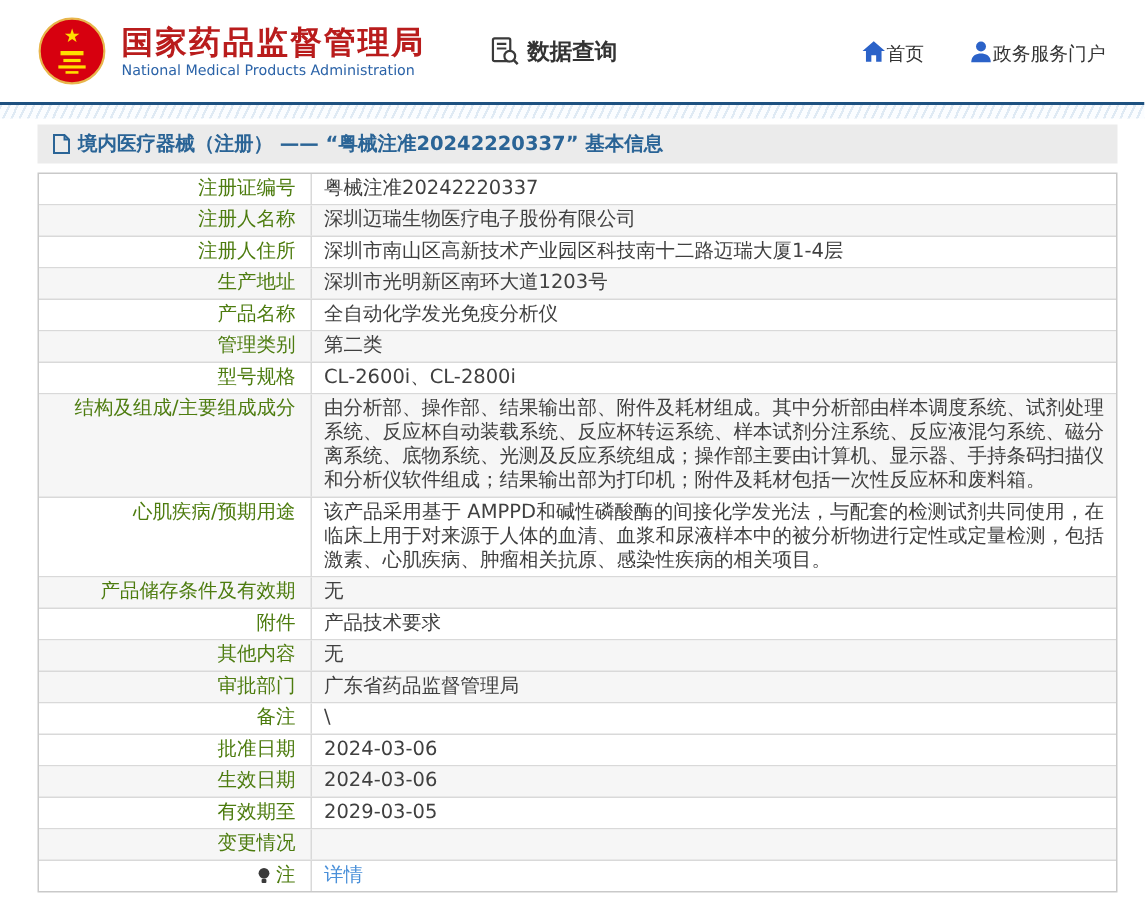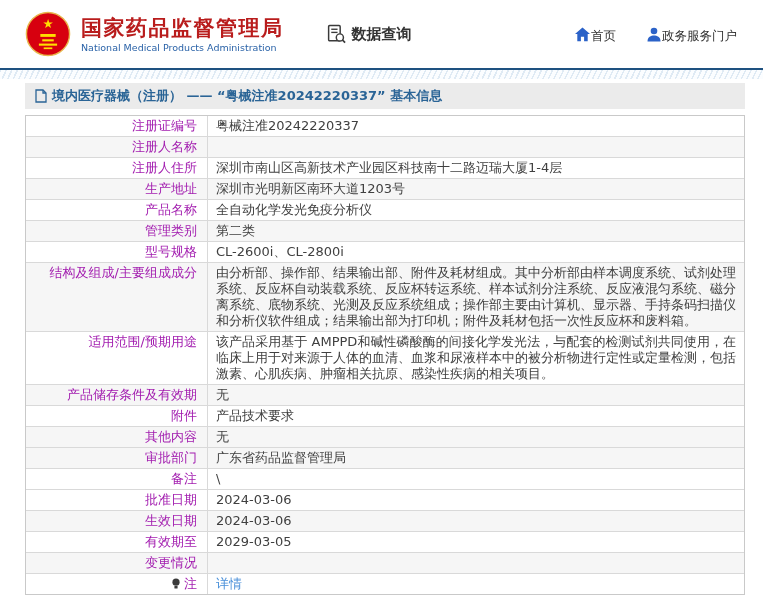--- a/index.html
+++ b/index.html
@@ -61,21 +61,21 @@
     margin-top: 6px;
     border: 1px solid #c9c9c9;
     font-size: 13px; line-height: 16px;
   }
   .row { display: flex; border-bottom: 1px solid #d9d9d9; background: #ffffff; }
   .row:last-child { border-bottom: none; }
   .row.shaded { background: #f6f6f6; }
   .cell { padding: 2px 8px; }
   .cell.label {
     flex: 0 0 182px; width: 182px;
-    text-align: right; color: #a21caf;
+    text-align: right; color: #4d7c0f;
     border-right: 1px solid #d9d9d9;
     padding-right: 10px;
     display: flex; justify-content: flex-end; align-items: flex-start; gap: 3px;
   }
   .cell.label .lbl { display: inline-block; }
   .cell.value { flex: 1; color: #404040; text-align: left; }
   .row.long .cell.value { text-align: justify; }
   .details-link { color: #4a90d9; text-decoration: none; cursor: pointer; }
   .bulb { margin-top: 2px; }
 </style>
@@ -143,20 +143,21 @@
     <div class="row">
       <div class="cell label">
           <span class="lbl">注册证编号</span>
         </div>
       <div class="cell value">粤械注准20242220337</div>
     </div>
     <div class="row shaded">
       <div class="cell label">
           <span class="lbl">注册人名称</span>
         </div>
+      <div class="cell value">深圳迈瑞生物医疗电子股份有限公司</div>
     </div>
     <div class="row">
       <div class="cell label">
           <span class="lbl">注册人住所</span>
         </div>
       <div class="cell value">深圳市南山区高新技术产业园区科技南十二路迈瑞大厦1-4层</div>
     </div>
     <div class="row shaded">
       <div class="cell label">
           <span class="lbl">生产地址</span>
@@ -182,21 +183,21 @@
       <div class="cell value">CL-2600i、CL-2800i</div>
     </div>
     <div class="row shaded long">
       <div class="cell label">
           <span class="lbl">结构及组成/主要组成成分</span>
         </div>
       <div class="cell value">由分析部、操作部、结果输出部、附件及耗材组成。其中分析部由样本调度系统、试剂处理系统、反应杯自动装载系统、反应杯转运系统、样本试剂分注系统、反应液混匀系统、磁分离系统、底物系统、光测及反应系统组成；操作部主要由计算机、显示器、手持条码扫描仪和分析仪软件组成；结果输出部为打印机；附件及耗材包括一次性反应杯和废料箱。</div>
     </div>
     <div class="row long">
       <div class="cell label">
-          <span class="lbl">适用范围/预期用途</span>
+          <span class="lbl">心肌疾病/预期用途</span>
         </div>
       <div class="cell value">该产品采用基于 AMPPD和碱性磷酸酶的间接化学发光法，与配套的检测试剂共同使用，在临床上用于对来源于人体的血清、血浆和尿液样本中的被分析物进行定性或定量检测，包括激素、心肌疾病、肿瘤相关抗原、感染性疾病的相关项目。</div>
     </div>
     <div class="row shaded">
       <div class="cell label">
           <span class="lbl">产品储存条件及有效期</span>
         </div>
       <div class="cell value">无</div>
     </div>
     <div class="row">

